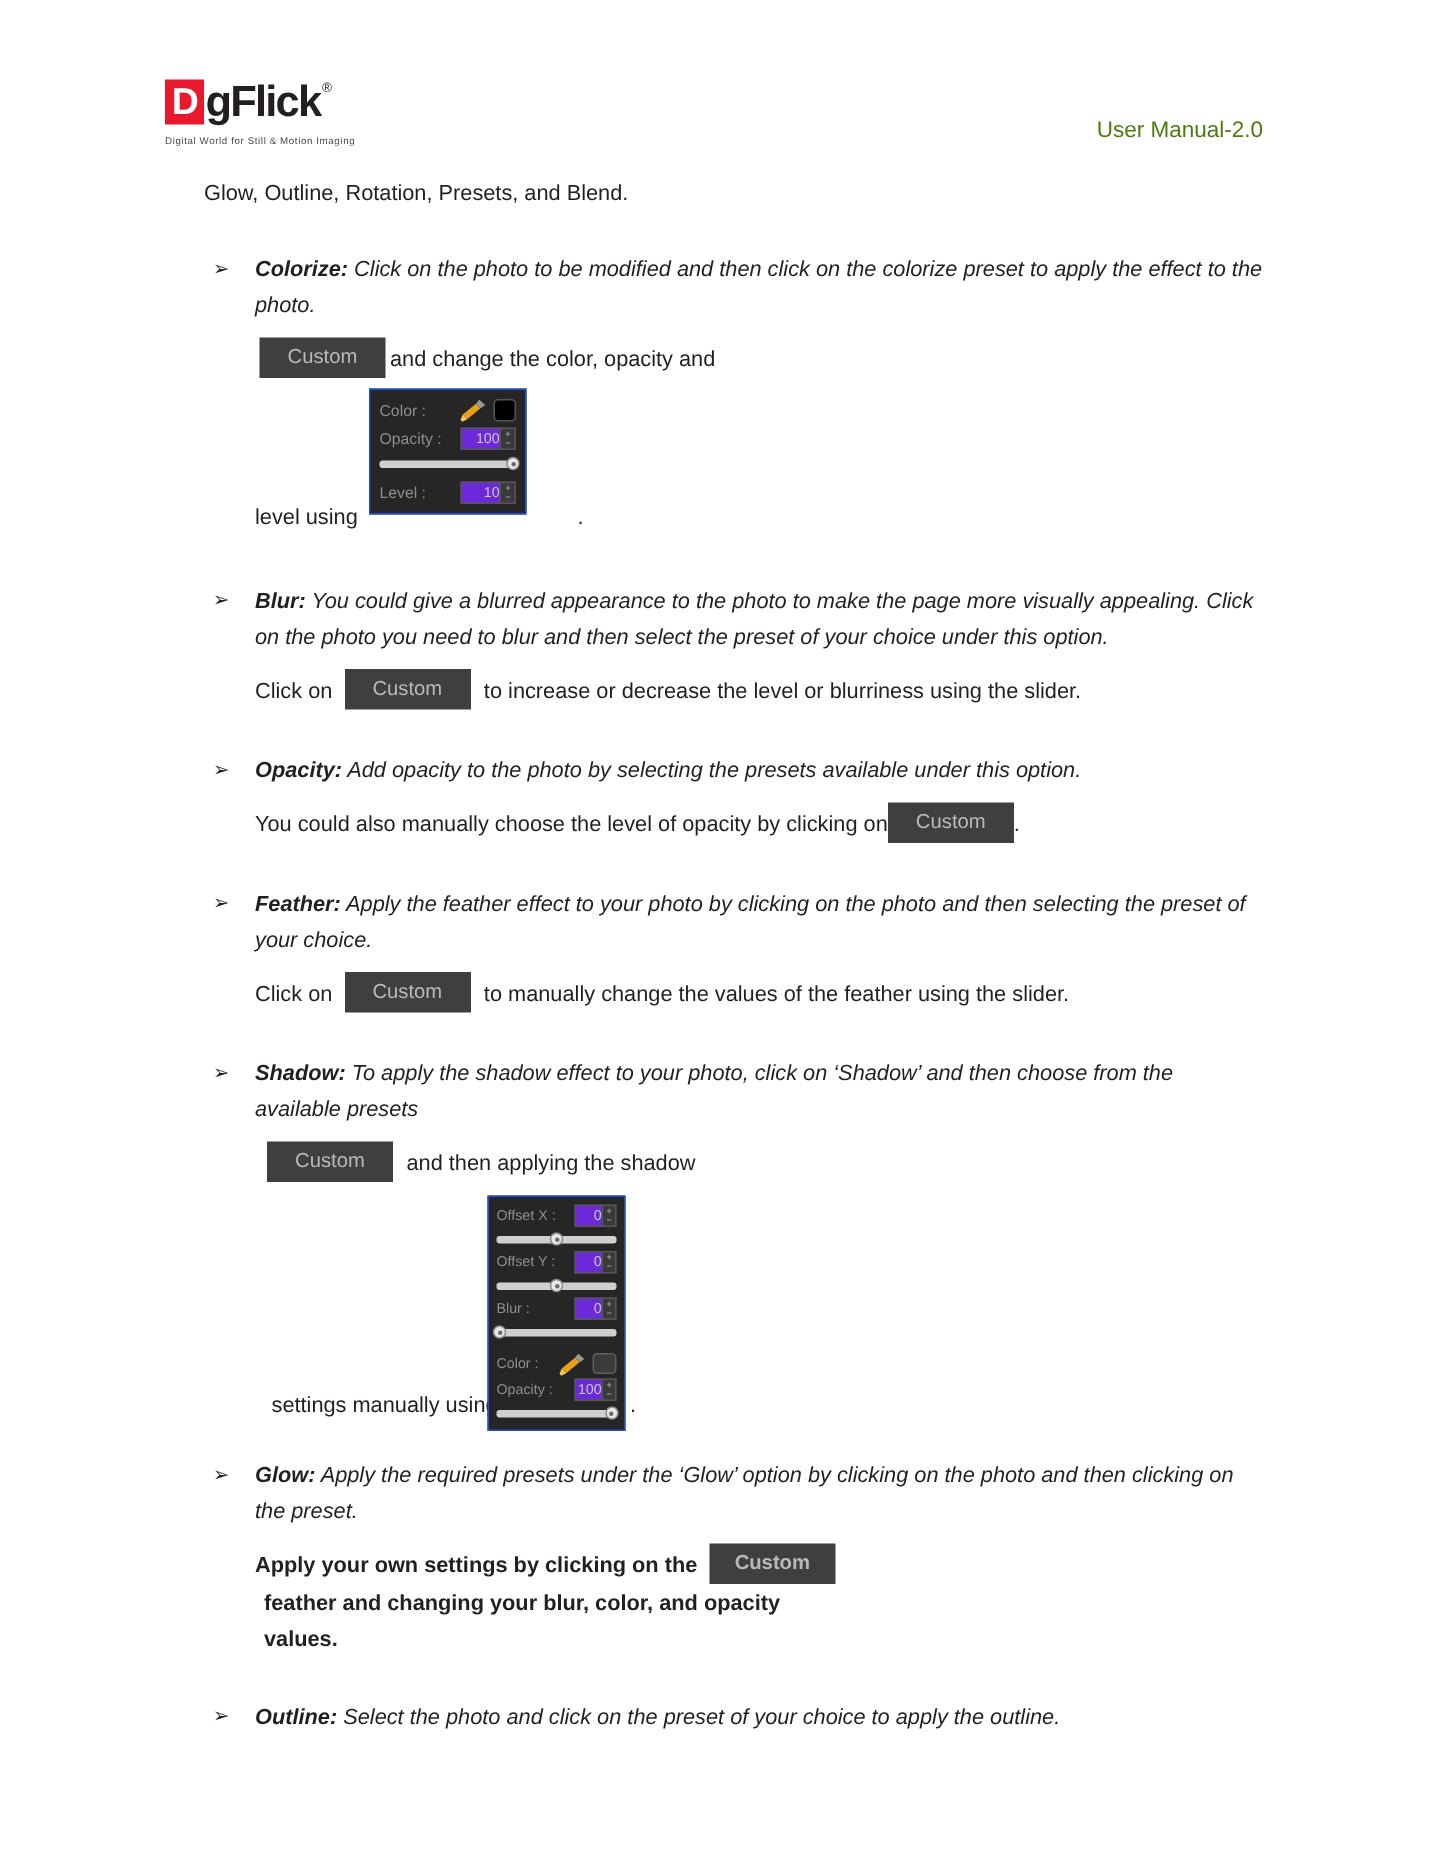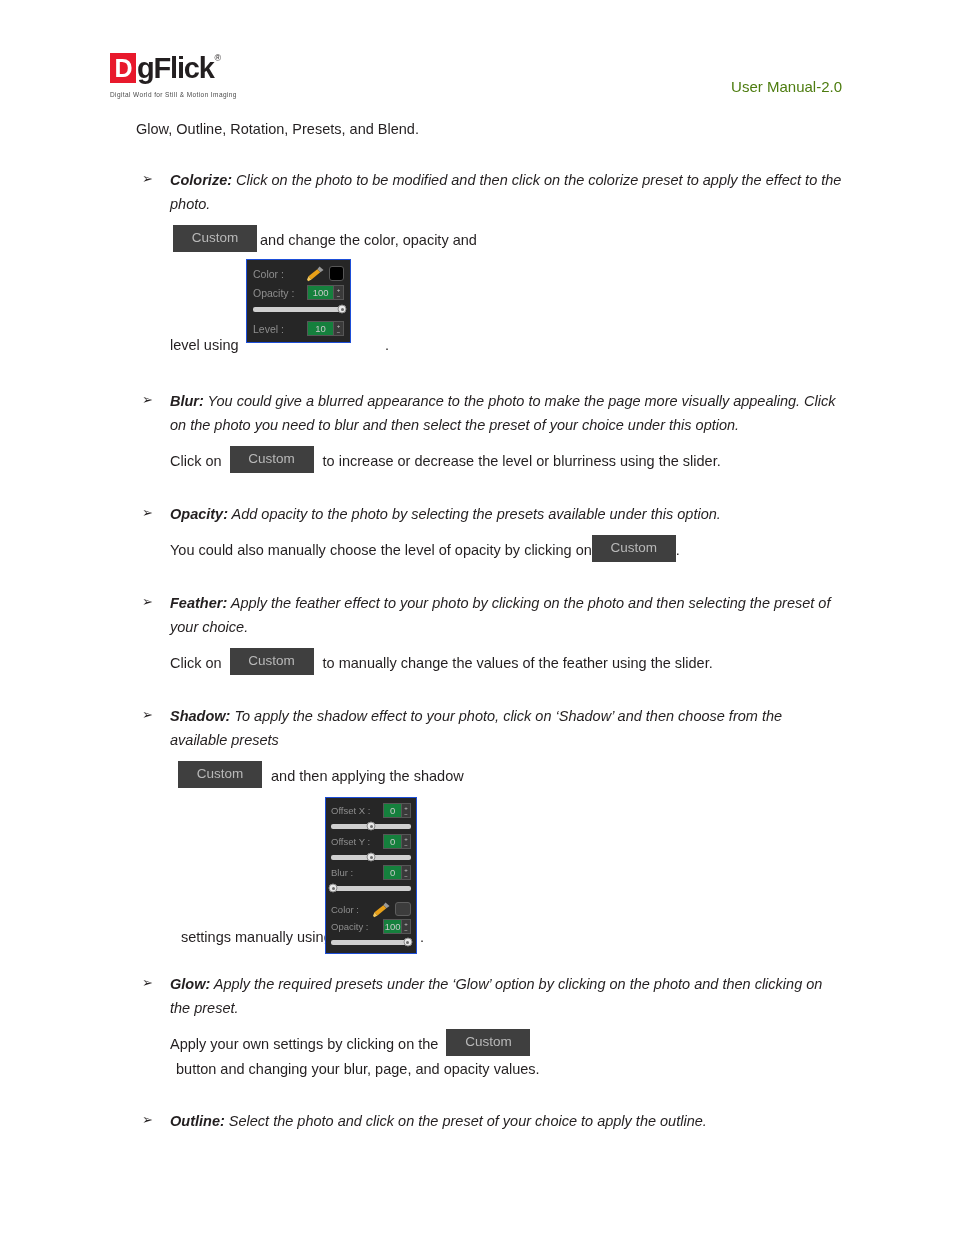--- a/index.html
+++ b/index.html
@@ -94,24 +94,24 @@
     font-family:"Liberation Sans", sans-serif;
   }
   .prow {
     display:flex; align-items:center;
     height:19px;
     color:#8e8e8e; font-size:10.5px;
     white-space:nowrap;
   }
   .plabel { color:#8e8e8e; font-size:10.5px; min-width:50px; }
   .pfield {
-    background:#15803d; border:1px solid #565656;
+    background:#6d28d9; border:1px solid #565656;
     color:#c9c9c9; font-size:9.5px;
     width:36px; height:15px; line-height:14px;
-    text-align:center; margin-left:4px;
+    text-align:right; margin-left:4px;
   }
   .spin {
     display:flex; flex-direction:column; justify-content:center;
     align-items:center;
     width:13px; height:15px;
     background:#3a3a3a; border:1px solid #565656; border-left:none;
     color:#c9c9c9; font-size:6px; line-height:6px;
   }
   .spin span { display:block; height:6px; }
 
@@ -345,24 +345,24 @@
 
       <span class="sub-line" style="position:absolute; left:250px; top:128px;">.</span>
     </div>
   </div>
 
   <div class="bullet-block" style="margin-top:20px;">
     <div class="bullet-arrow">➢</div>
     <div class="bullet-body">
       <b>Glow:</b><span> Apply the required presets under the ‘Glow’ option by clicking on the photo and then clicking on the preset.</span>
     </div>
-    <div class="inline-wrap" style="margin-left:28px; margin-top:10px;">
+    <div class="inline-wrap" style="margin-left:28px; margin-top:10px;font-weight:bold;">
       <span class="sub-line">Apply your own settings by clicking on the</span>
       <span class="custom-btn" style="margin-left:8px;">Custom</span>
-      <span class="sub-line" style="margin-left:6px; max-width:370px;">button and changing your blur, page, and opacity values.</span>
+      <span class="sub-line" style="margin-left:6px; max-width:370px;">feather and changing your blur, color, and opacity values.</span>
     </div>
   </div>
 
   <div class="bullet-block" style="margin-top:28px;">
     <div class="bullet-arrow">➢</div>
     <div class="bullet-body">
       <b>Outline:</b><span> Select the photo and click on the preset of your choice to apply the outline.</span>
     </div>
   </div>
 

